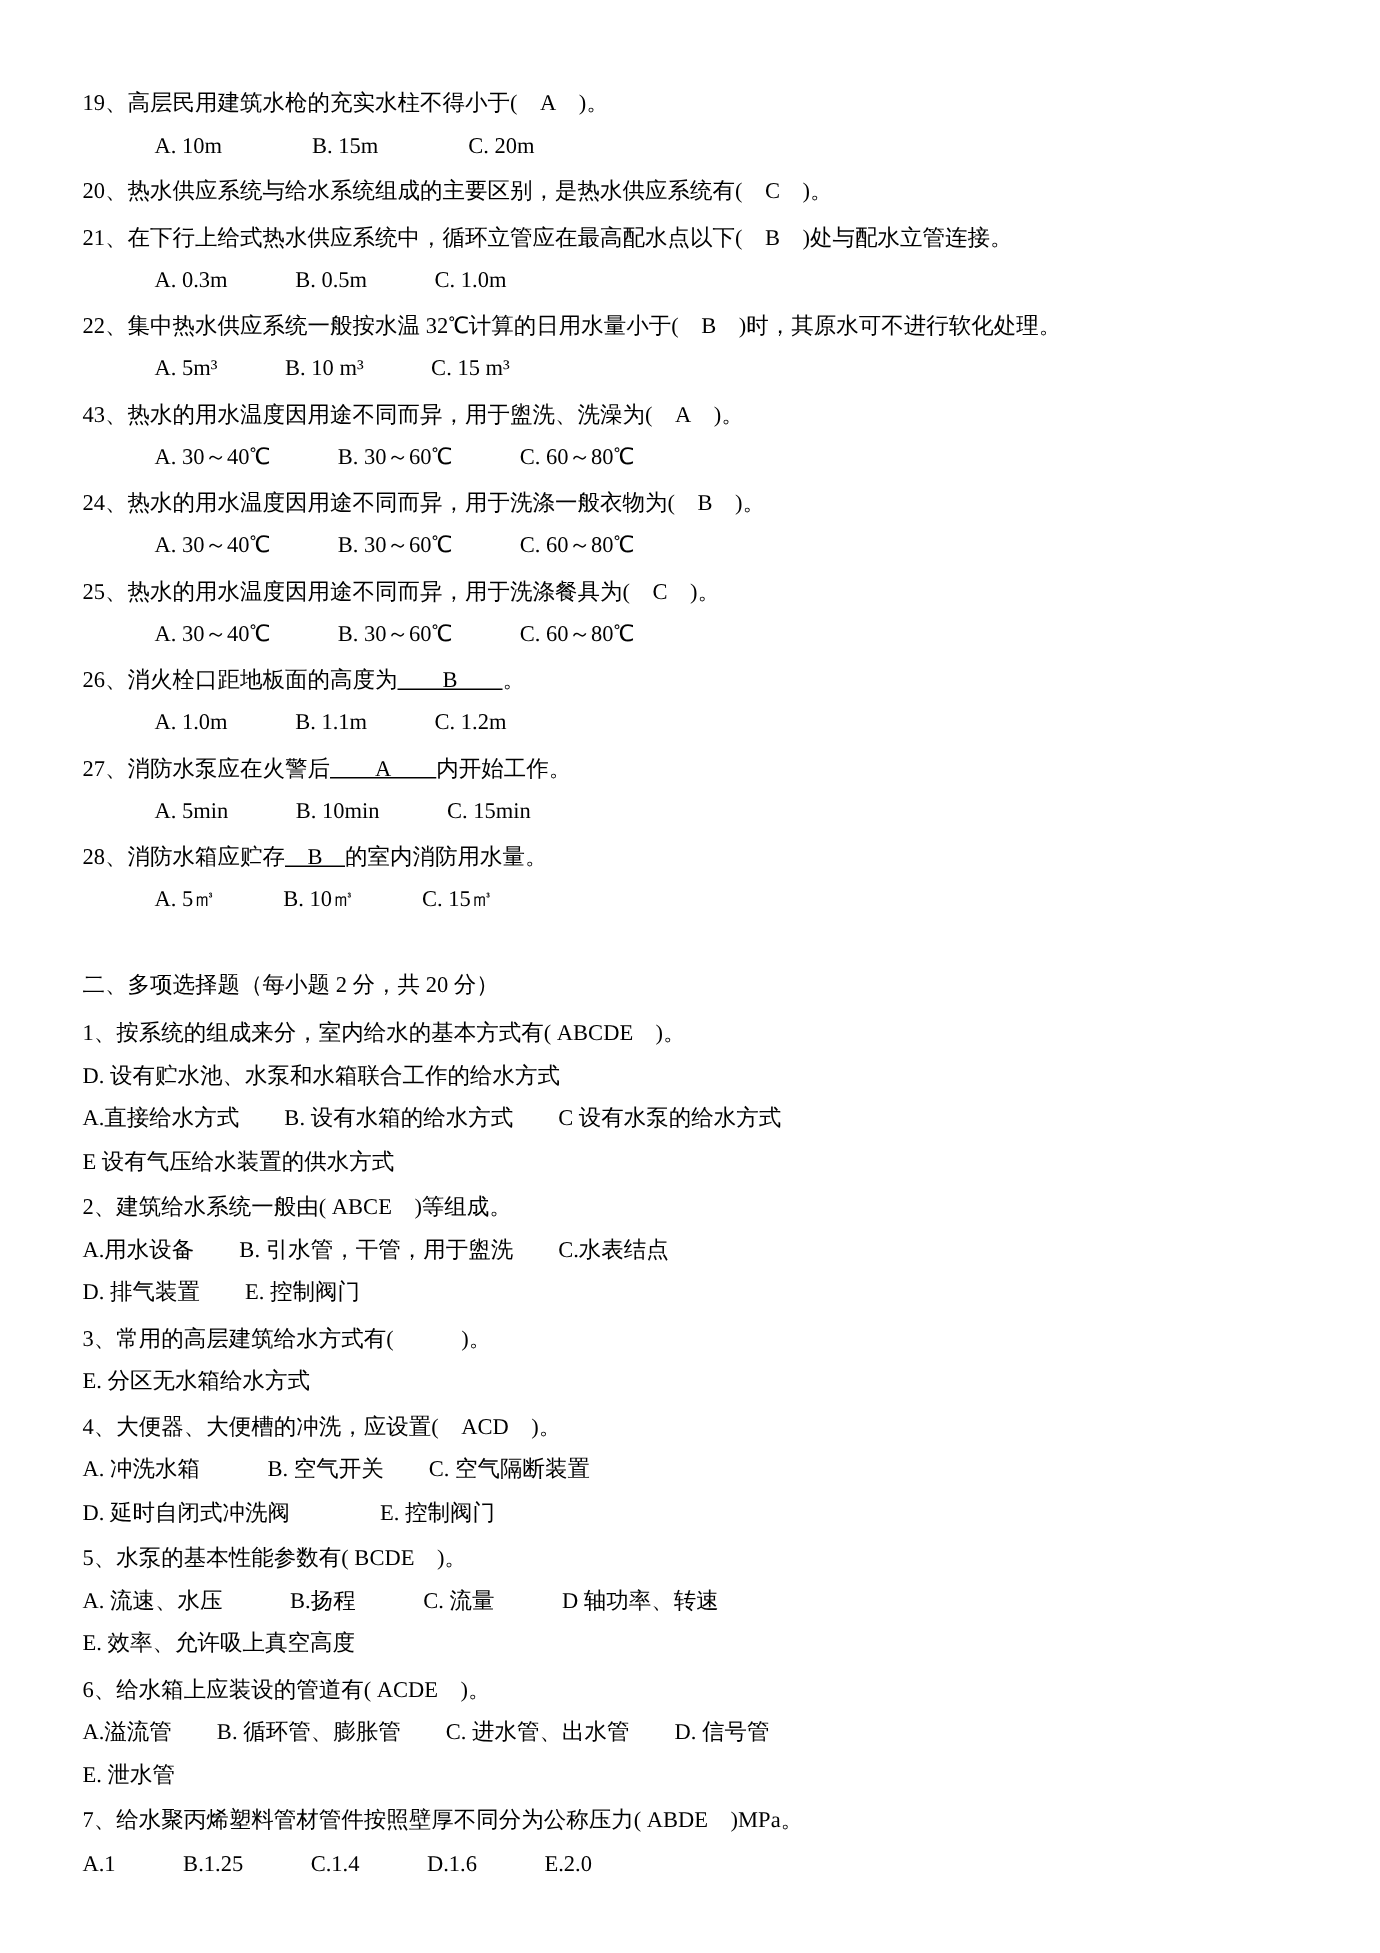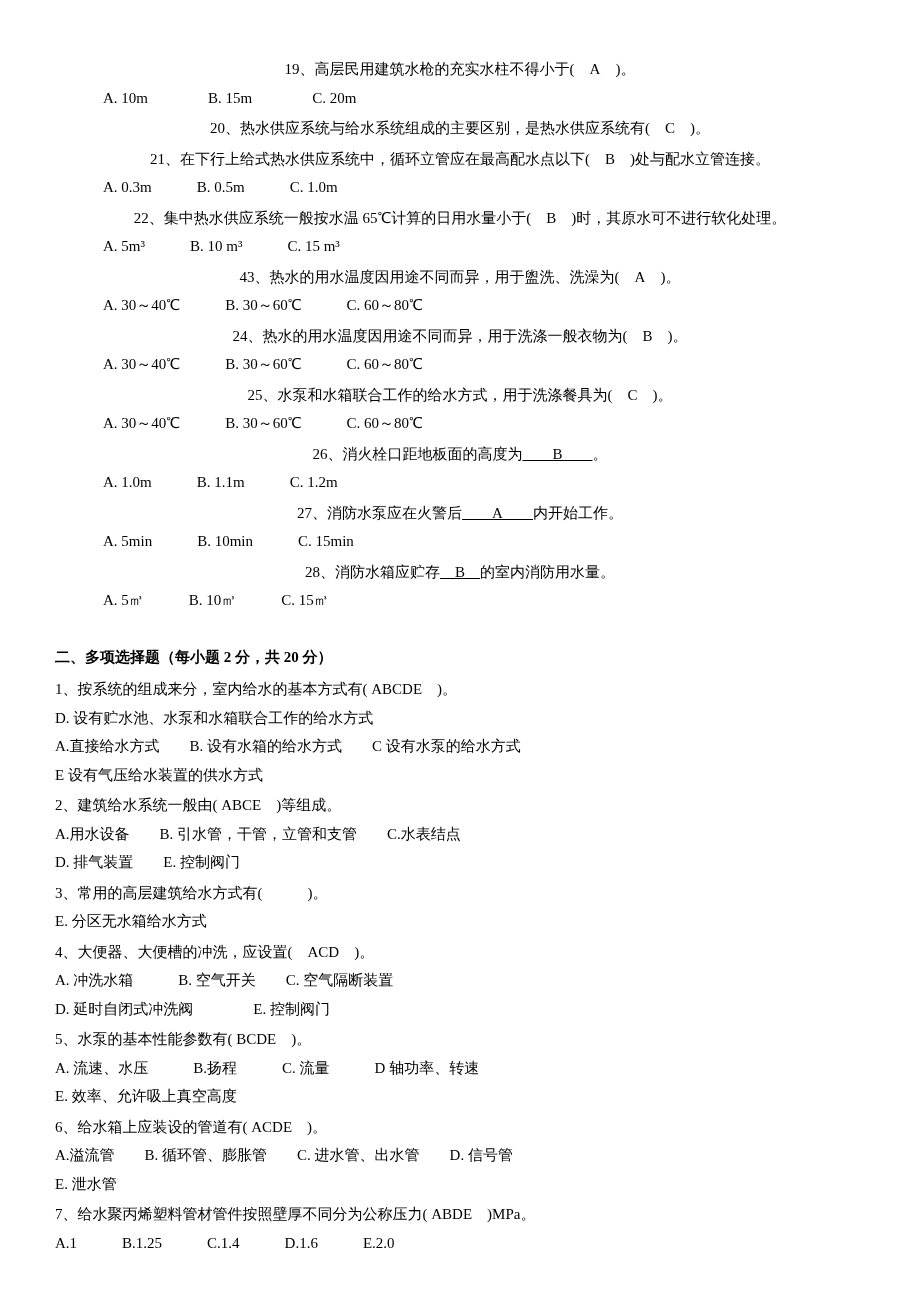--- a/index.html
+++ b/index.html
@@ -11,28 +11,27 @@
       margin: 0;
       padding: 55px 55px 55px 55px;
       width: 920px;
       box-sizing: border-box;
     }
     .question {
       margin-bottom: 2px;
     }
     .q-text {
       display: block;
-      text-align: center;
     }
     .options {
       padding-left: 48px;
       white-space: pre;
     }
     .section-header {
-      font-weight: bold;
+      font-weight: normal;
       margin-top: 28px;
       margin-bottom: 4px;
     }
     .multi-q {
       margin-bottom: 2px;
     }
     .underline {
       text-decoration: underline;
     }
   </style>
@@ -47,36 +46,36 @@
 <div class="question">
   <span class="q-text"><span>20、</span><span>热水供应系统与给水系统组成的主要区别，是热水供应系统有( C )。</span></span>
 </div>
 
 <div class="question">
   <span class="q-text"><span>21、</span><span>在下行上给式热水供应系统中，循环立管应在最高配水点以下( B )处与配水立管连接。</span></span>
   <span class="options">A. 0.3m   B. 0.5m   C. 1.0m</span>
 </div>
 
 <div class="question">
-  <span class="q-text"><span>22、</span><span>集中热水供应系统一般按水温 65℃计算的日用水量小于( B )时，其原水可不进行软化处理。</span></span>
+  <span class="q-text"><span>22、</span><span>集中热水供应系统一般按水温 32℃计算的日用水量小于( B )时，其原水可不进行软化处理。</span></span>
   <span class="options">A. 5m³   B. 10 m³   C. 15 m³</span>
 </div>
 
 <div class="question">
   <span class="q-text"><span>43、</span><span>热水的用水温度因用途不同而异，用于盥洗、洗澡为( A )。</span></span>
   <span class="options">A. 30～40℃   B. 30～60℃   C. 60～80℃</span>
 </div>
 
 <div class="question">
   <span class="q-text"><span>24、</span><span>热水的用水温度因用途不同而异，用于洗涤一般衣物为( B )。</span></span>
   <span class="options">A. 30～40℃   B. 30～60℃   C. 60～80℃</span>
 </div>
 
 <div class="question">
-  <span class="q-text"><span>25、</span><span>水泵和水箱联合工作的给水方式，用于洗涤餐具为( C )。</span></span>
+  <span class="q-text"><span>25、</span><span>热水的用水温度因用途不同而异，用于洗涤餐具为( C )。</span></span>
   <span class="options">A. 30～40℃   B. 30～60℃   C. 60～80℃</span>
 </div>
 
 <div class="question">
   <span class="q-text"><span>26、</span><span>消火栓口距地板面的高度为</span><span class="underline">  B  </span><span>。</span></span>
   <span class="options">A. 1.0m   B. 1.1m   C. 1.2m</span>
 </div>
 
 <div class="question">
   <span class="q-text"><span>27、</span><span>消防水泵应在火警后</span><span class="underline">  A  </span><span>内开始工作。</span></span>
@@ -92,21 +91,21 @@
 
 <div class="multi-q">
   <div>1、按系统的组成来分，室内给水的基本方式有( ABCDE )。</div>
   <div>D. 设有贮水池、水泵和水箱联合工作的给水方式</div>
   <div>A.直接给水方式  B. 设有水箱的给水方式  C 设有水泵的给水方式</div>
   <div>E 设有气压给水装置的供水方式</div>
 </div>
 
 <div class="multi-q">
   <div>2、建筑给水系统一般由( ABCE )等组成。</div>
-  <div>A.用水设备  B. 引水管，干管，立管和支管  C.水表结点</div>
+  <div>A.用水设备  B. 引水管，干管，用于盥洗  C.水表结点</div>
   <div> D. 排气装置  E. 控制阀门</div>
 </div>
 
 <div class="multi-q">
   <div>3、常用的高层建筑给水方式有(   )。</div>
   <div>E. 分区无水箱给水方式</div>
 </div>
 
 <div class="multi-q">
   <div>4、大便器、大便槽的冲洗，应设置( ACD )。</div>

